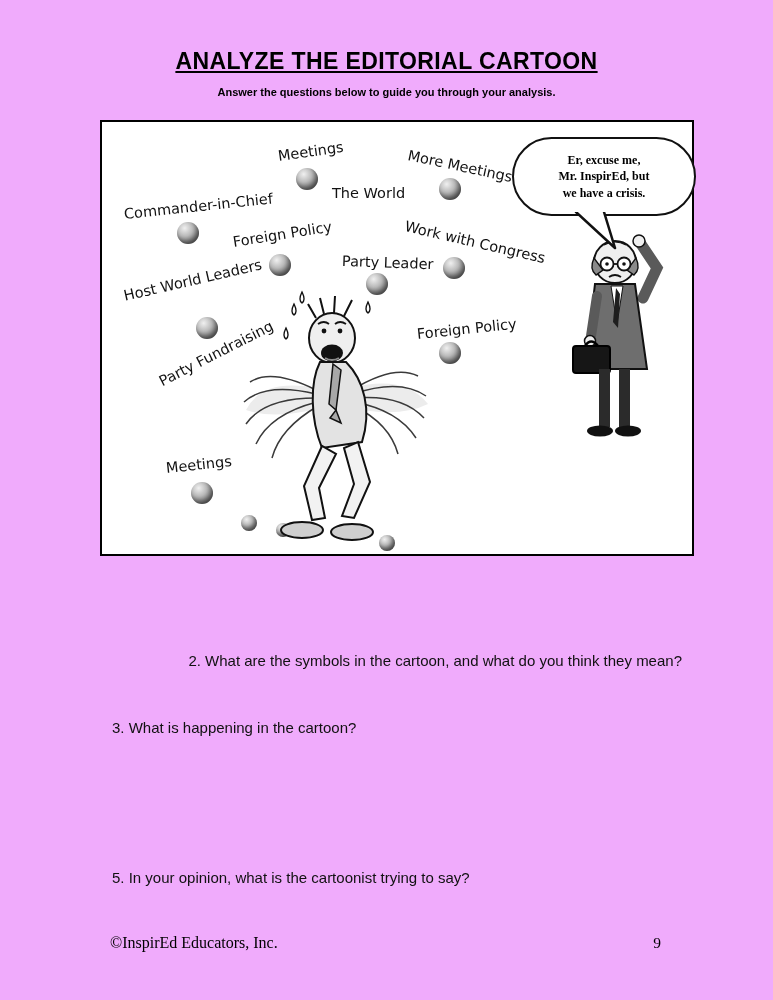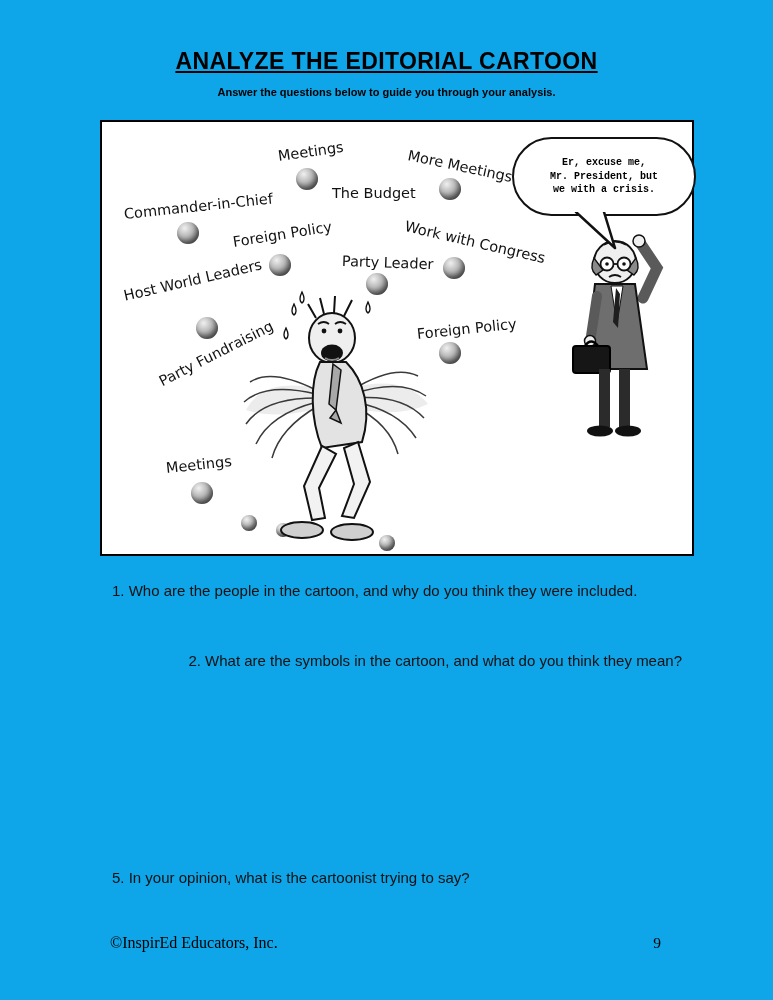--- a/index.html
+++ b/index.html
@@ -1,17 +1,17 @@
 <!DOCTYPE html>
 <html><head>
 <meta charset="utf-8">
 <style>
   html,body{margin:0;padding:0;background:#888;}
   .page{
-    position:relative;width:773px;height:1000px;background:#0ea5e9;
+    position:relative;width:773px;height:1000px;background:#f0abfc;
     margin:0 auto;font-family:"Liberation Sans",sans-serif;color:#000;overflow:hidden;
   }
   .title{
     position:absolute;top:48px;left:0;width:100%;text-align:center;
     font-size:23px;font-weight:bold;text-decoration:underline;letter-spacing:.4px;
   }
   .subtitle{
     position:absolute;top:86px;left:0;width:100%;text-align:center;
     font-size:11px;font-weight:bold;
   }
@@ -25,21 +25,21 @@
   }
   .ball{
     position:absolute;border-radius:50%;
     background:radial-gradient(circle at 35% 28%, #f0f0f0 0%, #b9b9b9 38%, #737373 72%, #4c4c4c 100%);
     box-shadow:inset -2px -3px 4px rgba(0,0,0,.35);
   }
   .bubble{
     position:absolute;left:410px;top:15px;width:184px;height:79px;
     border:2.5px solid #111;border-radius:42px;background:#fff;z-index:2;
     display:flex;flex-direction:column;justify-content:center;align-items:center;
-    font-family:Liberation Mono, monospace;font-size:10px;font-weight:bold;line-height:1.35;
+    font-family:Liberation Serif, serif;font-size:12px;font-weight:bold;line-height:1.35;
     box-sizing:border-box;text-align:center;
   }
   .tail{position:absolute;left:468px;top:90px;z-index:3;}
   .figure{position:absolute;}
   .question{
     position:absolute;left:112px;width:570px;font-size:15px;color:#111;
   }
   .footer-left{
     position:absolute;left:110px;top:934px;font-family:"Liberation Serif",serif;font-size:16px;
   }
@@ -52,21 +52,21 @@
 
 <div class="page">
 
   <div class="title">ANALYZE THE EDITORIAL CARTOON</div>
   <div class="subtitle">Answer the questions below to guide you through your analysis.</div>
 
   <div class="cartoon-box">
 
     <span class="clabel" style="left:176px;top:26px;transform:rotate(-8deg);">Meetings</span>
     <span class="clabel" style="left:306px;top:25px;transform:rotate(12deg);">More Meetings</span>
-    <span class="clabel" style="left:230px;top:63px;">The Budget</span>
+    <span class="clabel" style="left:230px;top:63px;">The World</span>
     <span class="clabel" style="left:22px;top:84px;transform:rotate(-6deg);">Commander-in-Chief</span>
     <span class="clabel" style="left:131px;top:112px;transform:rotate(-9deg);">Foreign Policy</span>
     <span class="clabel" style="left:303px;top:96px;transform:rotate(13deg);">Work with Congress</span>
     <span class="clabel" style="left:240px;top:131px;transform:rotate(2deg);">Party Leader</span>
     <span class="clabel" style="left:22px;top:166px;transform:rotate(-13deg);">Host World Leaders</span>
     <span class="clabel" style="left:315px;top:204px;transform:rotate(-6deg);">Foreign Policy</span>
     <span class="clabel" style="left:58px;top:252px;transform:rotate(-27deg);">Party Fundraising</span>
     <span class="clabel" style="left:64px;top:338px;transform:rotate(-6deg);">Meetings</span>
 
     <div class="ball" style="left:194px;top:46px;width:22px;height:22px;"></div>
@@ -77,22 +77,22 @@
     <div class="ball" style="left:264px;top:151px;width:22px;height:22px;"></div>
     <div class="ball" style="left:94px;top:195px;width:22px;height:22px;"></div>
     <div class="ball" style="left:337px;top:220px;width:22px;height:22px;"></div>
     <div class="ball" style="left:89px;top:360px;width:22px;height:22px;"></div>
     <div class="ball" style="left:139px;top:393px;width:16px;height:16px;"></div>
     <div class="ball" style="left:174px;top:401px;width:14px;height:14px;"></div>
     <div class="ball" style="left:277px;top:413px;width:16px;height:16px;"></div>
 
     <div class="bubble">
       <span>Er, excuse me,</span>
-      <span>Mr. President, but</span>
-      <span>we with a crisis.</span>
+      <span>Mr. InspirEd, but</span>
+      <span>we have a crisis.</span>
     </div>
     <svg class="tail" width="56" height="42">
       <polygon points="6,0 34,0 45,36" fill="#ffffff"></polygon>
       <path d="M6,0 L45,36 M34,0 L45,36" stroke="#111" stroke-width="2.5" fill="none" stroke-linecap="round"></path>
     </svg>
 
     <svg class="figure" style="left:130px;top:168px;" width="210" height="262" viewBox="0 0 210 262">
 
       <path d="M84,98 Q30,88 14,120 Q42,130 88,118 Z" fill="#ececec" stroke="none"></path>
       <path d="M120,98 Q172,84 196,114 Q168,128 118,118 Z" fill="#ececec" stroke="none"></path>
@@ -165,20 +165,20 @@
       <rect x="16" y="122" width="37" height="27" rx="3" fill="#161616" stroke="#000" stroke-width="2"></rect>
 
       <rect x="42" y="145" width="11" height="58" fill="#2b2b2b"></rect>
       <rect x="62" y="145" width="11" height="58" fill="#2b2b2b"></rect>
       <ellipse cx="43" cy="207" rx="13" ry="5.5" fill="#111"></ellipse>
       <ellipse cx="71" cy="207" rx="13" ry="5.5" fill="#111"></ellipse>
     </svg>
 
   </div>
 
-  <div class="question" style="top:582px;">1. Who are the people in the cartoon, and why do you think they were included.</div>
   <div class="question" style="top:652px;text-align:right;">2. What are the symbols in the cartoon, and what do you think they mean?</div>
+  <div class="question" style="top:719px;">3.  What is happening in the cartoon?</div>
   <div class="question" style="top:857px;margin-top:12px;">5.  In your opinion, what is the cartoonist trying to say?</div>
 
   <div class="footer-left">©InspirEd Educators, Inc.</div>
   <div class="footer-page">9</div>
 
 </div>
 
 </body></html>

